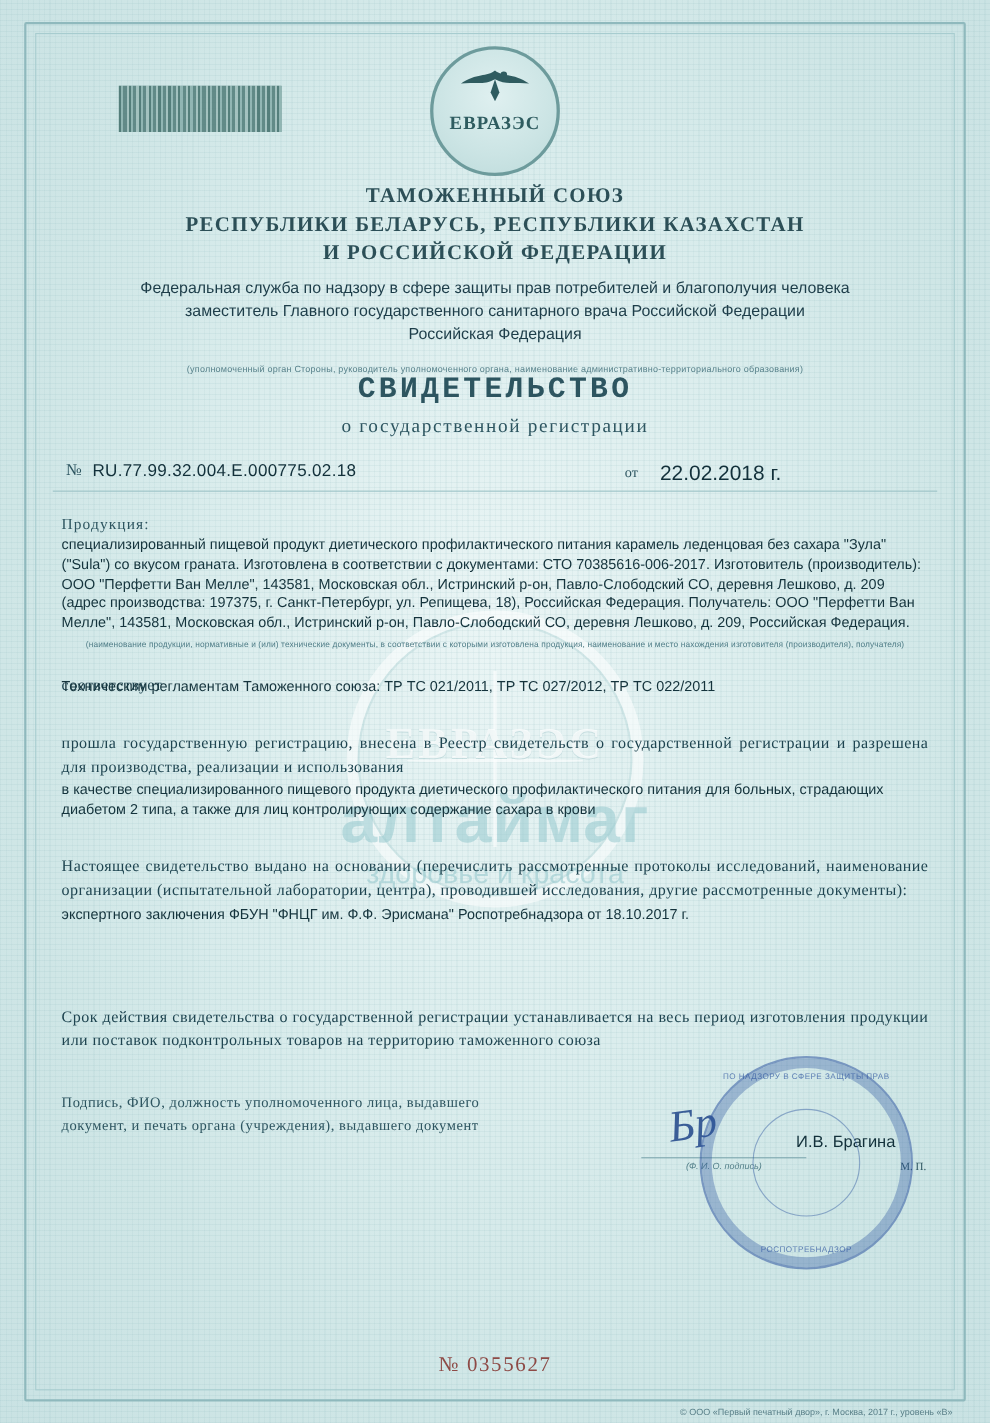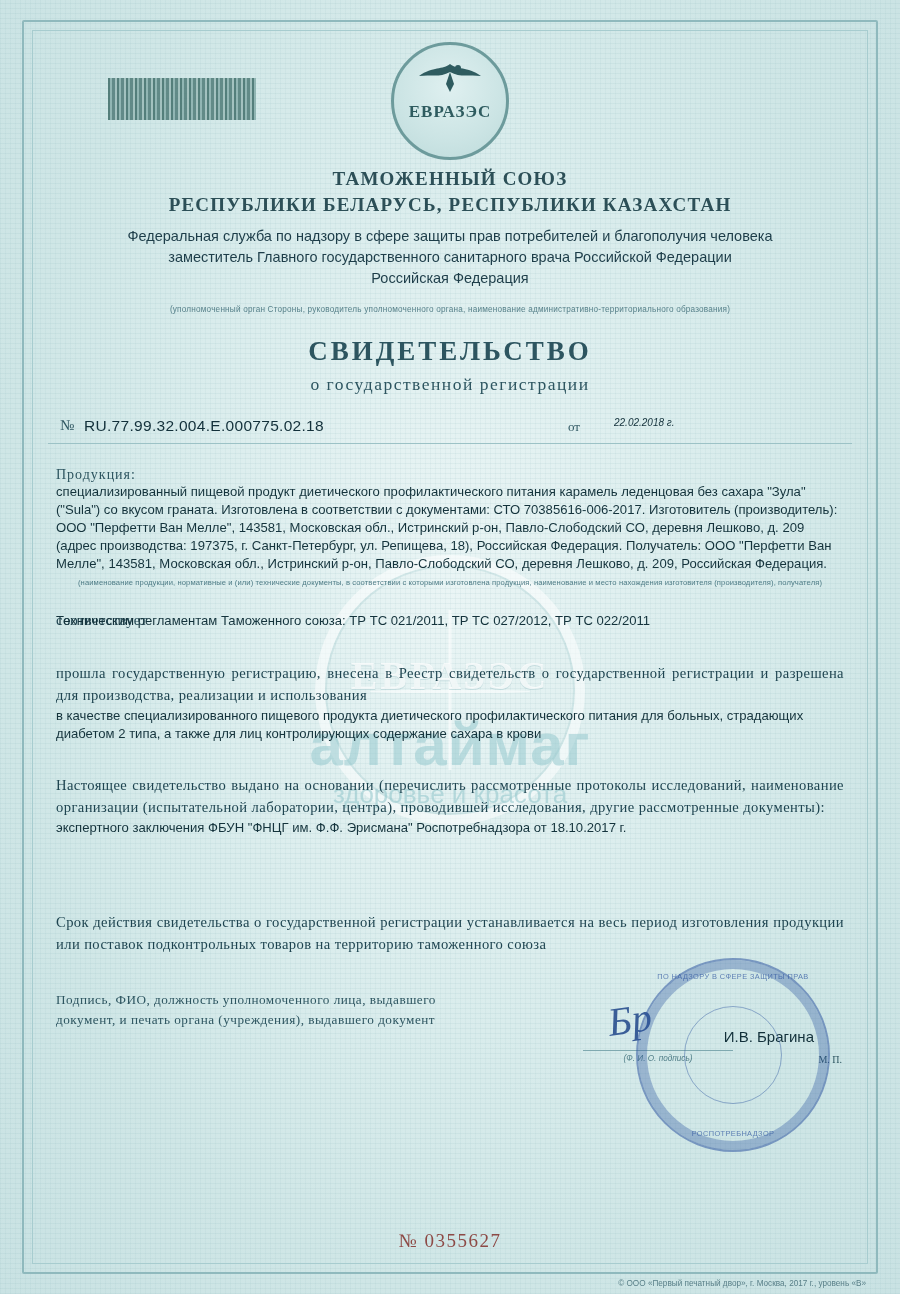--- a/index.html
+++ b/index.html
@@ -131,39 +131,39 @@
   }
   .subhead{
     text-align:center;font-size:14.5px;color:#1d3d49;line-height:1.45;
     margin-top:9px;
   }
   .hint{
     text-align:center;font-size:8.2px;color:#57818a;margin-top:16px;
     letter-spacing:.2px;
   }
   .big-title{
-    text-align:center;margin-top:22px;
-    font-family:Liberation Serif, serif;font-weight:bold;
+    text-align:center;
+    font-family:Liberation Mono, monospace;font-weight:bold;
     font-size:27px;letter-spacing:3px;color:#2d5560;
   }
   .big-sub{
     text-align:center;margin-top:7px;
     font-family:"Liberation Serif", serif;
     font-size:17.5px;letter-spacing:1.5px;color:#2d5560;
   }
 
   
   .numrow{
     position:relative;margin-top:20px;height:26px;
     font-size:15px;color:#123;
   }
   .numrow .no{position:absolute;left:12px;top:2px;font-family:"Liberation Serif",serif;color:#2d5560;}
   .numrow .numval{position:absolute;left:36px;top:2px;font-size:15.5px;color:#12303a;letter-spacing:.3px;}
   .numrow .ot{position:absolute;left:520px;top:4px;font-family:"Liberation Serif",serif;font-size:13px;color:#2d5560;}
-  .numrow .dateval{position:absolute;left:566px;top:2px;font-size:10px;color:#12303a;font-style:italic;}
+  .numrow .dateval{position:absolute;left:552px;top:2px;font-size:19px;color:#12303a;}
   .rule{height:1px;background:#9cc2c6;margin-top:2px;}
 
   
   .sec{position:relative;margin-top:23px;}
   .lbl-prod{
     font-family:"Liberation Serif", serif;font-size:14px;color:#2d5560;
     letter-spacing:1px;padding-left:8px;
   }
   .para{
     font-size:13.1px;color:#14333c;line-height:1.36;padding-left:8px;padding-right:6px;
@@ -264,20 +264,21 @@
           <circle cx="43" cy="8" r="3" fill="#2f5c60"></circle>
         </svg>
         <div class="label">ЕВРАЗЭС</div>
       </div>
 
     </div>
 
     <div class="title-block">
       <div class="t1">ТАМОЖЕННЫЙ СОЮЗ</div>
       <div class="t1">РЕСПУБЛИКИ БЕЛАРУСЬ, РЕСПУБЛИКИ КАЗАХСТАН</div>
+      <div class="t1">И РОССИЙСКОЙ ФЕДЕРАЦИИ</div>
     </div>
 
     <div class="subhead">
       <div>Федеральная служба по надзору в сфере защиты прав потребителей и благополучия человека</div>
       <div>заместитель Главного государственного санитарного врача Российской Федерации</div>
       <div>Российская Федерация</div>
     </div>
 
     <div class="hint">(уполномоченный орган Стороны, руководитель уполномоченного органа, наименование административно-территориального образования)</div>
 

